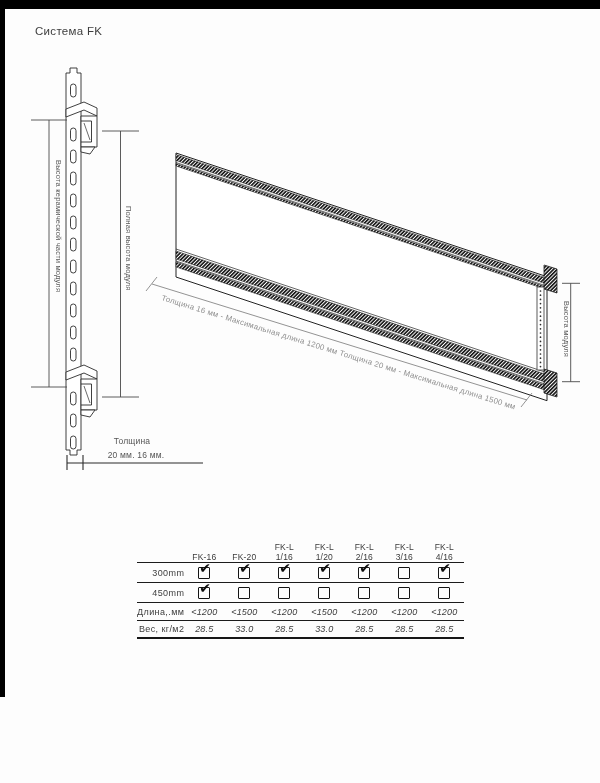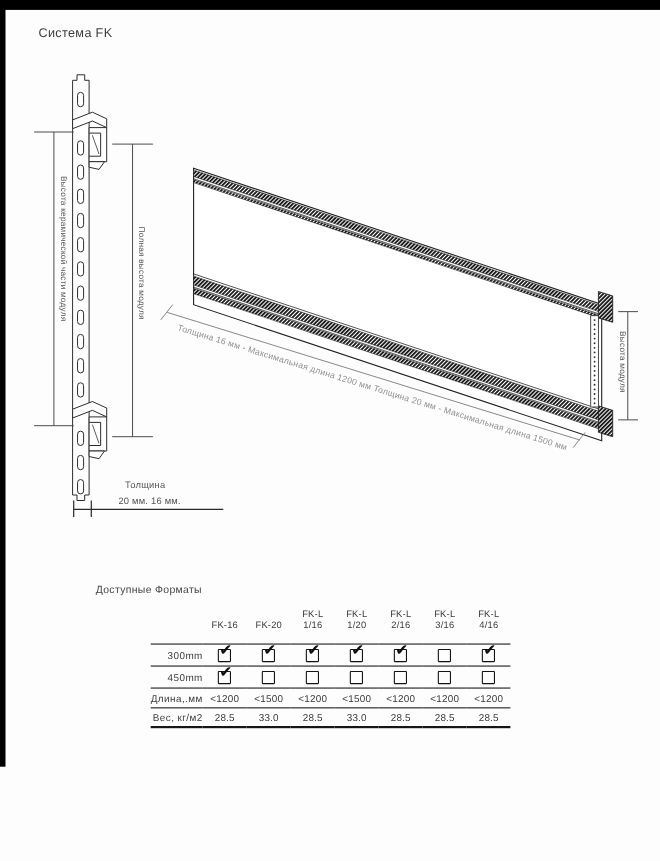--- a/index.html
+++ b/index.html
@@ -23,32 +23,32 @@
   .formats-block{position:absolute;left:87px;top:531px;}
   .formats-title{font-size:9.5px;color:#474747;letter-spacing:.3px;}
   table.formats{
     border-collapse:collapse;margin-left:50px;margin-top:11px;table-layout:fixed;
   }
   table.formats th,table.formats td{
     padding:0;margin:0;font-weight:normal;color:#3a3a3a;
   }
   table.formats thead th{
     width:40px;font-size:8.5px;line-height:1.2;text-align:center;vertical-align:bottom;
-    padding-bottom:12px;letter-spacing:.2px;
+    padding-bottom:0;letter-spacing:.2px;
   }
   table.formats thead th.corner{width:37px;}
   table.formats thead tr{border-bottom:1.5px solid #1c1c1c;}
   table.formats tbody tr{border-bottom:1.4px solid #1c1c1c;height:20px;}
   table.formats tbody tr.thick{border-bottom:2.8px solid #161616;}
   table.formats tbody tr.meta{height:17.5px;}
   table.formats tbody tr.last{border-bottom:2.8px solid #161616;margin-top:36px;}
   table.formats .row-label{
     text-align:right;font-size:9px;letter-spacing:.4px;color:#3d3d3d;white-space:nowrap;
   }
-  table.formats td.cell{text-align:center;font-size:9px;letter-spacing:.2px;}
+  table.formats td.cell{text-align:center;font-size:9px;letter-spacing:.2px;font-style:italic;}
   .cb{
     position:relative;width:10px;height:10px;border:1.6px solid #141414;margin:0 auto;
     background:#fdfdfd;border-radius:1px;
   }
   .cb.checked::after{
     content:"\2714";position:absolute;left:0;top:-7px;font-size:14px;font-weight:900;
     color:#0d0d0d;font-family:"DejaVu Sans",sans-serif;line-height:1;
   }
 </style>
 </head>
@@ -169,21 +169,20 @@
 
   <g stroke="#4a4a4a" stroke-width="0.9">
     <line x1="570.7" y1="283.3" x2="570.7" y2="381.7"></line>
     <line x1="562" y1="283.3" x2="580" y2="283.3"></line>
     <line x1="562" y1="381.7" x2="580" y2="381.7"></line>
   </g>
   <text class="dim-label" transform="translate(563.5,301) rotate(90)">Высота модуля</text>
 </svg>
 
 <div class="formats-block">
-  <div class="formats-title">Доступные Форматы</div>
   <table class="formats">
     <thead>
         <tr>
           <th class="corner"></th>
           <th>FK-16</th>
           <th>FK-20</th>
           <th>FK-L<br>1/16</th>
           <th>FK-L<br>1/20</th>
           <th>FK-L<br>2/16</th>
           <th>FK-L<br>3/16</th>

